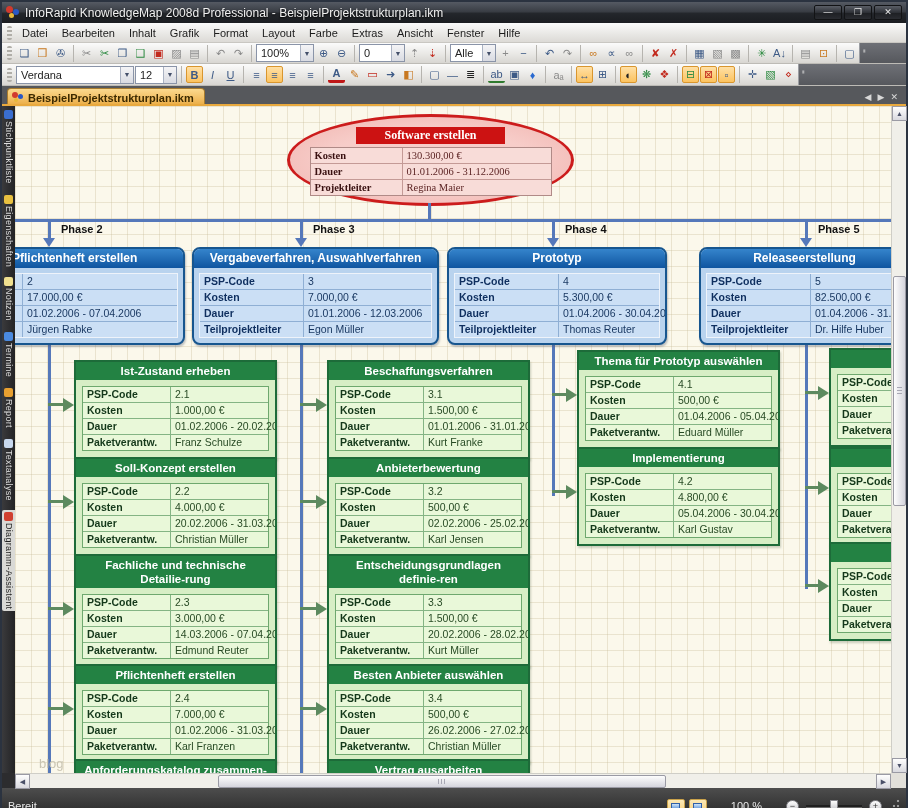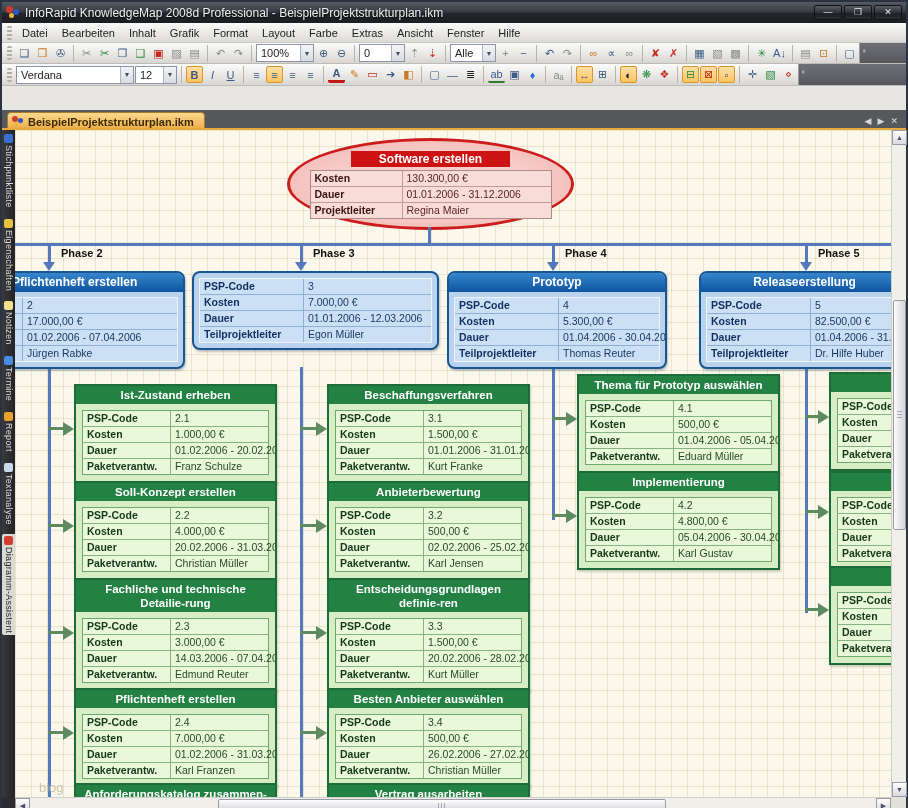--- a/index.html
+++ b/index.html
@@ -32,21 +32,21 @@
   .icon.or { color:#c87820; }
   .icon.gr { color:#2e8b42; }
   .icon.act { background:linear-gradient(#ffe0a6,#fcc35f); border:1px solid #d9962e; }
   .sep { width:1px; height:17px; background:#b6b4af; margin:0 3px; flex:0 0 auto; }
   .dd { display:inline-flex; align-items:center; height:18px; background:#fff; border:1px solid #8a94a8; font-size:11px; color:#222; padding-left:4px; flex:0 0 auto; }
   .dd .ar { width:13px; height:16px; margin-left:auto; background:linear-gradient(#f4f4f6,#d9dbe2); border-left:1px solid #aab2c2; color:#44506a; font-size:7px; display:flex; align-items:center; justify-content:center; }
   .tbfill { flex:1; align-self:stretch; background:linear-gradient(#6e7076,#56585d); border-left:1px solid #9b9da2; display:flex; align-items:flex-start; justify-content:flex-start; }
   .chev { color:#e8e8e8; font-size:8px; padding:2px 3px; }
 
   
-  .tabbar { height:20px; background:#56585c; display:flex; align-items:flex-end; padding-left:5px; flex:0 0 auto; position:relative;margin-top:24px; }
+  .tabbar { height:20px; background:#56585c; display:flex; align-items:flex-end; padding-left:5px; flex:0 0 auto; position:relative; }
   .tab { height:18px; background:linear-gradient(#fbd98e,#f0b95a 70%,#e8a93e); border:1px solid #a87c2e; border-bottom:none; border-radius:4px 4px 0 0; display:flex; align-items:center; padding:0 10px 0 4px; gap:4px; }
   .tab .ttxt { font-weight:bold; color:#3c2a00; font-size:11px; }
   .tablogo { width:12px; height:11px; position:relative; }
   .tablogo i { position:absolute; border-radius:50%; }
   .tablogo .a1 { width:6px;height:6px;background:#d23a2e;left:0;top:0; }
   .tablogo .a2 { width:5px;height:5px;background:#2a58c4;left:6px;top:2px; }
   .tablogo .a3 { width:4px;height:4px;background:#e8b83a;left:2px;top:6px; }
   .tabnav { margin-left:auto; display:flex; gap:6px; padding:0 8px 4px 0; color:#d8d8d8; font-size:9px; }
   .tabstrip { position:absolute; left:0; right:0; bottom:0; height:2px; background:#e8a93e; }
 
@@ -91,21 +91,21 @@
     radial-gradient(circle at 4px 7px,#9a9a9a 1px,transparent 1.6px),
     radial-gradient(circle at 0px 12px,#9a9a9a 1px,transparent 1.6px); }
   .hline,.vline,.stub { position:absolute; background:#5578ba; }
   .phtri { position:absolute; width:0; height:0; border-left:6px solid transparent; border-right:6px solid transparent; border-top:9px solid #5578ba; }
   .phlabel { position:absolute; font-weight:bold; font-size:11px; color:#111; }
   .gstub { position:absolute; height:3px; background:#5d8a5f; }
   .gtri { position:absolute; width:0; height:0; border-top:7px solid transparent; border-bottom:7px solid transparent; border-left:11px solid #5d8a5f; }
 
   .ellipse { position:absolute; left:272px; top:8px; width:287px; height:92px; border:3px solid #cc1c1c; border-radius:50%;
     background:radial-gradient(ellipse at center,#f7cdc9 50%,#f0b2ad 100%);
-    display:flex; flex-direction:column; align-items:center; }
+    display:flex; flex-direction:column; align-items:center;font-family:Liberation Serif, serif; }
   .etitle { margin-top:10px; background:#cc1212; color:#fff; font-weight:bold; font-size:12px; padding:1px 28px; }
   .etable { margin-top:3px; border:1px solid #b08a87; background:#f8dcd8; }
   .erow { display:flex; }
   .erow + .erow { border-top:1px solid #c49a96; }
   .el { width:92px; padding:0 4px; font-weight:bold; color:#3a1212; font-size:10.5px; line-height:15px; border-right:1px solid #c49a96; }
   .ev { width:148px; padding:0 4px; color:#5c2424; font-size:10.5px; line-height:15px; }
 
   .bluebox { position:absolute; border:2px solid #17568f; border-radius:8px; background:#b9d3ee; box-shadow:1px 2px 2px rgba(80,90,110,.35); overflow:hidden; }
   .bt { background:linear-gradient(#3584cc,#0f55a0); color:#fff; font-weight:bold; font-size:12px; text-align:center; padding:2px 6px; line-height:15px; }
   .btable { margin:5px; border:1px solid #eef3fa; }
@@ -385,20 +385,21 @@
               <span class="bv">01.02.2006 - 07.04.2006</span>
             </div>
           <div class="brow">
               <span class="bl"></span>
               <span class="bv">Jürgen Rabke</span>
             </div>
         </div>
       </div>
 
       <div class="bluebox" style="left:177px;top:141px;width:247px">
+        <div class="bt">Vergabeverfahren, Auswahlverfah­ren</div>
         <div class="btable">
           <div class="brow">
               <span class="bl">PSP-Code</span>
               <span class="bv">3</span>
             </div>
           <div class="brow">
               <span class="bl">Kosten</span>
               <span class="bv">7.000,00 €</span>
             </div>
           <div class="brow">

